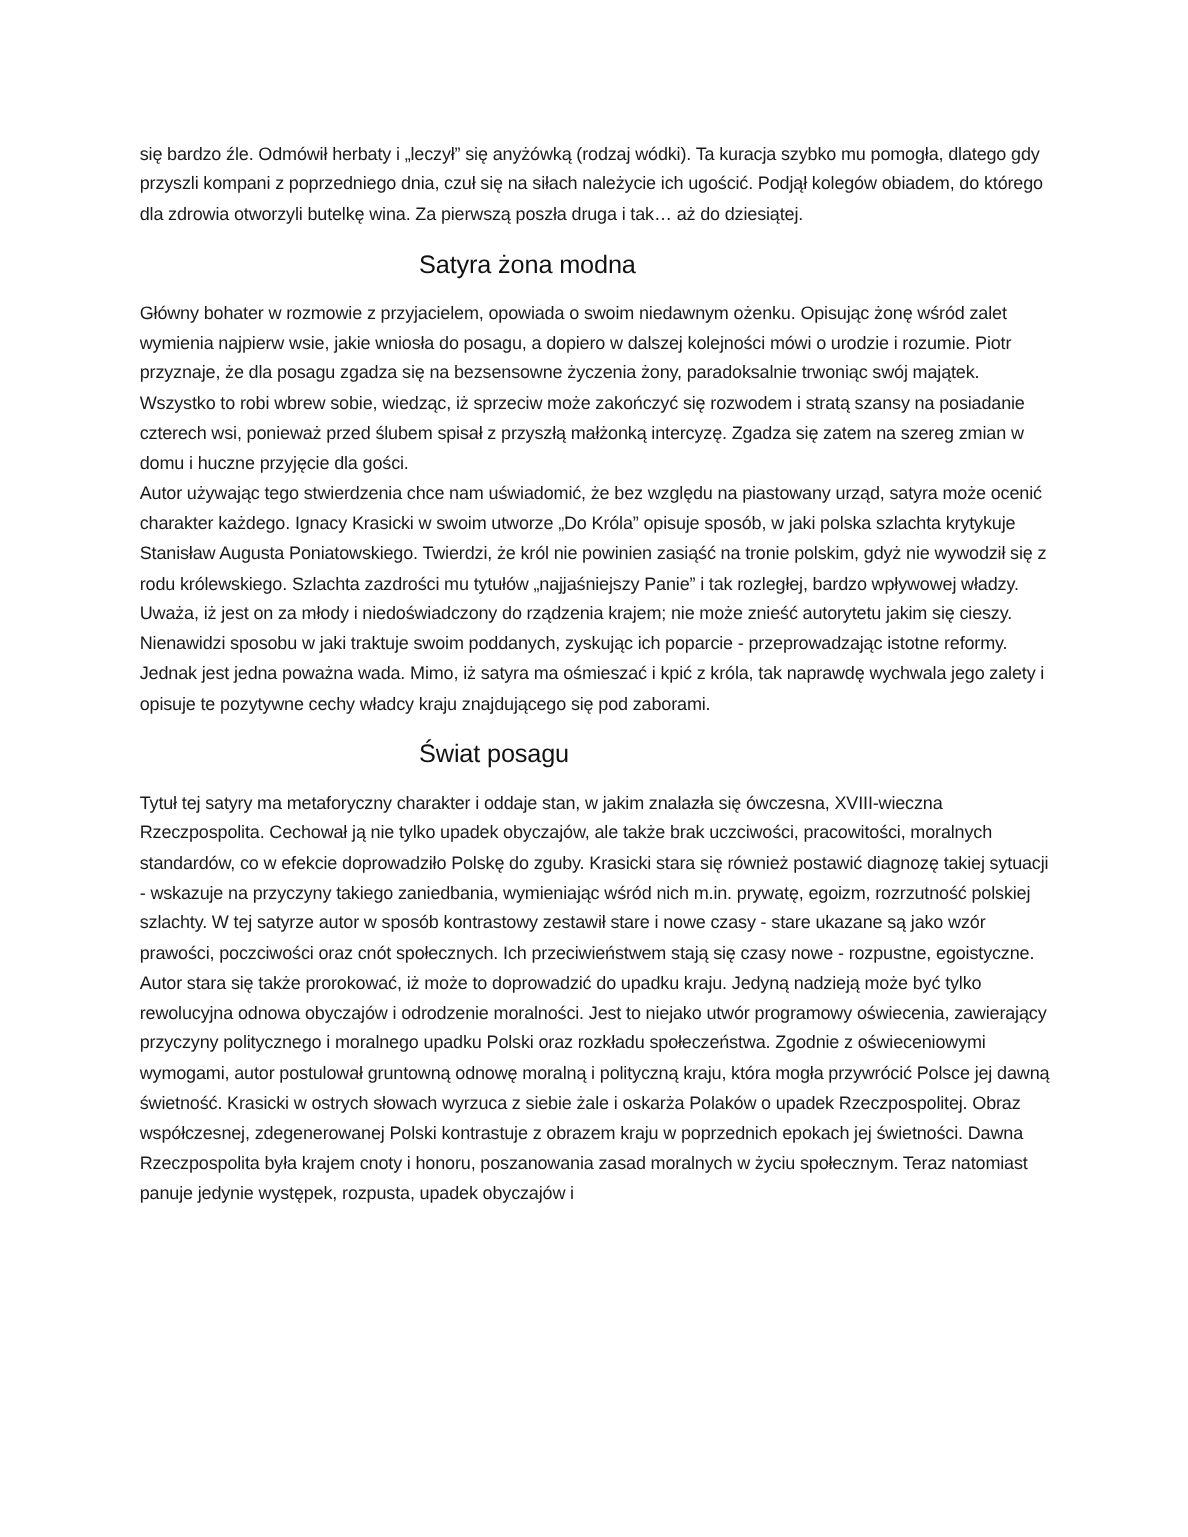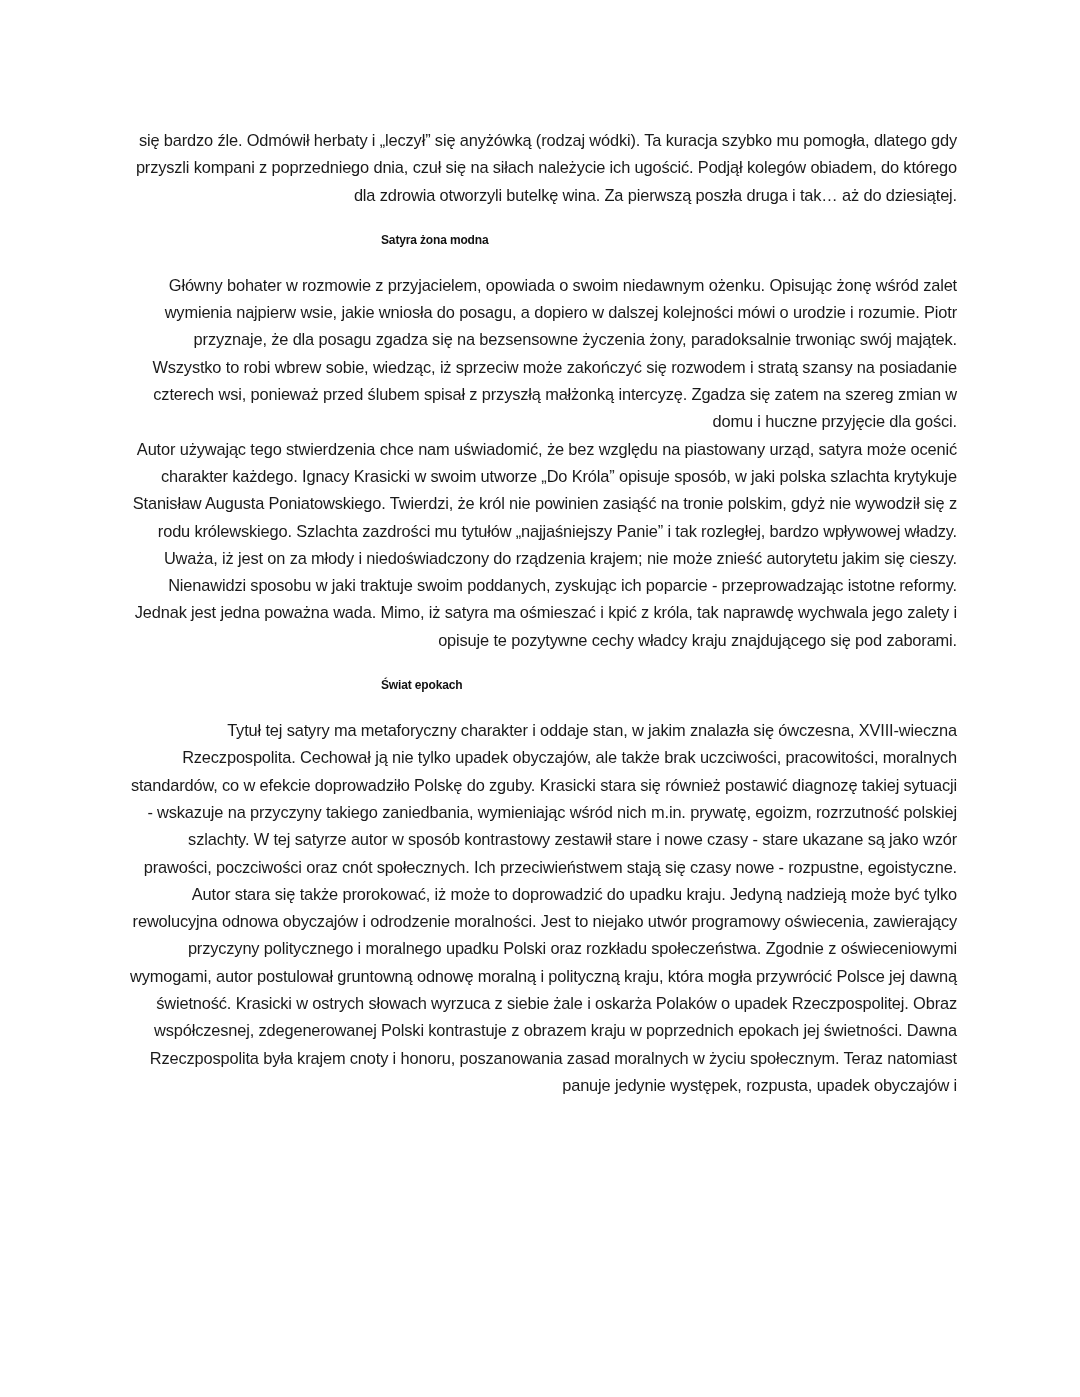--- a/index.html
+++ b/index.html
@@ -8,24 +8,24 @@
     position: absolute;
     left: 127px;
     top: 127px;
     width: 830px;
     font-family: "Liberation Sans", sans-serif;
     font-size: 16.4px;
     line-height: 27.3px;
     color: #1a1a1a;
     letter-spacing: -0.15px;
   }
-  .para { margin: 0; text-align: right; }
+  .para { margin: 0; }
   .heading {
-    font-weight: bold;
-    font-size: 12px;
+    font-weight: normal;
+    font-size: 23px;
     margin: 18px 0 18px 254px;
     line-height: 27px;
     color: #111111;
   }
 </style>
 </head>
 <body>
 
 <div class="page">
   <p class="para">się bardzo źle. Odmówił herbaty i „leczył” się anyżówką (rodzaj wódki). Ta kuracja szybko mu pomogła, dlatego gdy przyszli kompani z poprzedniego dnia, czuł się na siłach należycie ich ugościć. Podjął kolegów obiadem, do którego dla zdrowia otworzyli butelkę wina. Za pierwszą poszła druga i tak… aż do dziesiątej.</p>
@@ -33,16 +33,16 @@
   <div>
     <div class="heading">Satyra żona modna</div>
     <p class="para">Główny bohater w rozmowie z przyjacielem, opowiada o swoim niedawnym ożenku. Opisując żonę wśród zalet wymienia najpierw wsie, jakie wniosła do posagu, a dopiero w dalszej kolejności mówi o urodzie i rozumie. Piotr przyznaje, że dla posagu zgadza się na bezsensowne życzenia żony, paradoksalnie trwoniąc swój majątek. Wszystko to robi wbrew sobie, wiedząc, iż sprzeciw może zakończyć się rozwodem i stratą szansy na posiadanie czterech wsi, ponieważ przed ślubem spisał z przyszłą małżonką intercyzę. Zgadza się zatem na szereg zmian w domu i huczne przyjęcie dla gości.</p>
   </div>
 
   <div>
     <p class="para">Autor używając tego stwierdzenia chce nam uświadomić, że bez względu na piastowany urząd, satyra może ocenić charakter każdego. Ignacy Krasicki w swoim utworze „Do Króla” opisuje sposób, w jaki polska szlachta krytykuje Stanisław Augusta Poniatowskiego. Twierdzi, że król nie powinien zasiąść na tronie polskim, gdyż nie wywodził się z rodu królewskiego. Szlachta zazdrości mu tytułów „najjaśniejszy Panie” i tak rozległej, bardzo wpływowej władzy. Uważa, iż jest on za młody i niedoświadczony do rządzenia krajem; nie może znieść autorytetu jakim się cieszy. Nienawidzi sposobu w jaki traktuje swoim poddanych, zyskując ich poparcie - przeprowadzając istotne reformy. Jednak jest jedna poważna wada. Mimo, iż satyra ma ośmieszać i kpić z króla, tak naprawdę wychwala jego zalety i opisuje te pozytywne cechy władcy kraju znajdującego się pod zaborami.</p>
   </div>
 
   <div>
-    <div class="heading">Świat epokach</div>
+    <div class="heading">Świat posagu</div>
     <p class="para">Tytuł tej satyry ma metaforyczny charakter i oddaje stan, w jakim znalazła się ówczesna, XVIII-wieczna Rzeczpospolita. Cechował ją nie tylko upadek obyczajów, ale także brak uczciwości, pracowitości, moralnych standardów, co w efekcie doprowadziło Polskę do zguby. Krasicki stara się również postawić diagnozę takiej sytuacji - wskazuje na przyczyny takiego zaniedbania, wymieniając wśród nich m.in. prywatę, egoizm, rozrzutność polskiej szlachty. W tej satyrze autor w sposób kontrastowy zestawił stare i nowe czasy - stare ukazane są jako wzór prawości, poczciwości oraz cnót społecznych. Ich przeciwieństwem stają się czasy nowe - rozpustne, egoistyczne. Autor stara się także prorokować, iż może to doprowadzić do upadku kraju. Jedyną nadzieją może być tylko rewolucyjna odnowa obyczajów i odrodzenie moralności. Jest to niejako utwór programowy oświecenia, zawierający przyczyny politycznego i moralnego upadku Polski oraz rozkładu społeczeństwa. Zgodnie z oświeceniowymi wymogami, autor postulował gruntowną odnowę moralną i polityczną kraju, która mogła przywrócić Polsce jej dawną świetność. Krasicki w ostrych słowach wyrzuca z siebie żale i oskarża Polaków o upadek Rzeczpospolitej. Obraz współczesnej, zdegenerowanej Polski kontrastuje z obrazem kraju w poprzednich epokach jej świetności. Dawna Rzeczpospolita była krajem cnoty i honoru, poszanowania zasad moralnych w życiu społecznym. Teraz natomiast panuje jedynie występek, rozpusta, upadek obyczajów i</p>
   </div>
 </div>
 
 </body></html>

